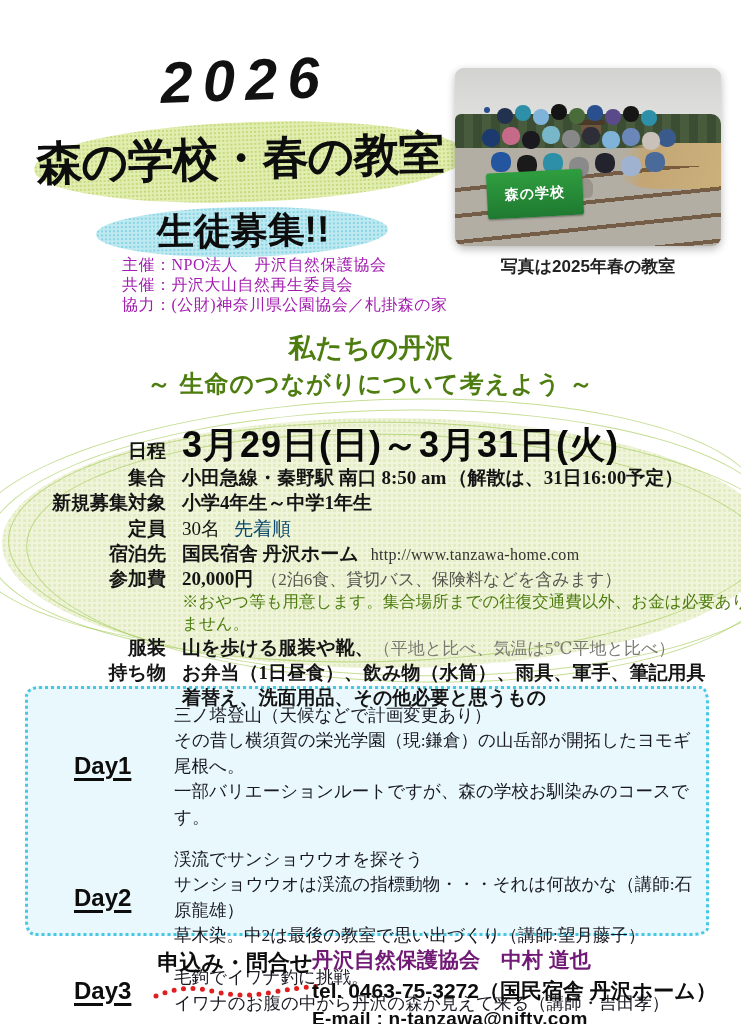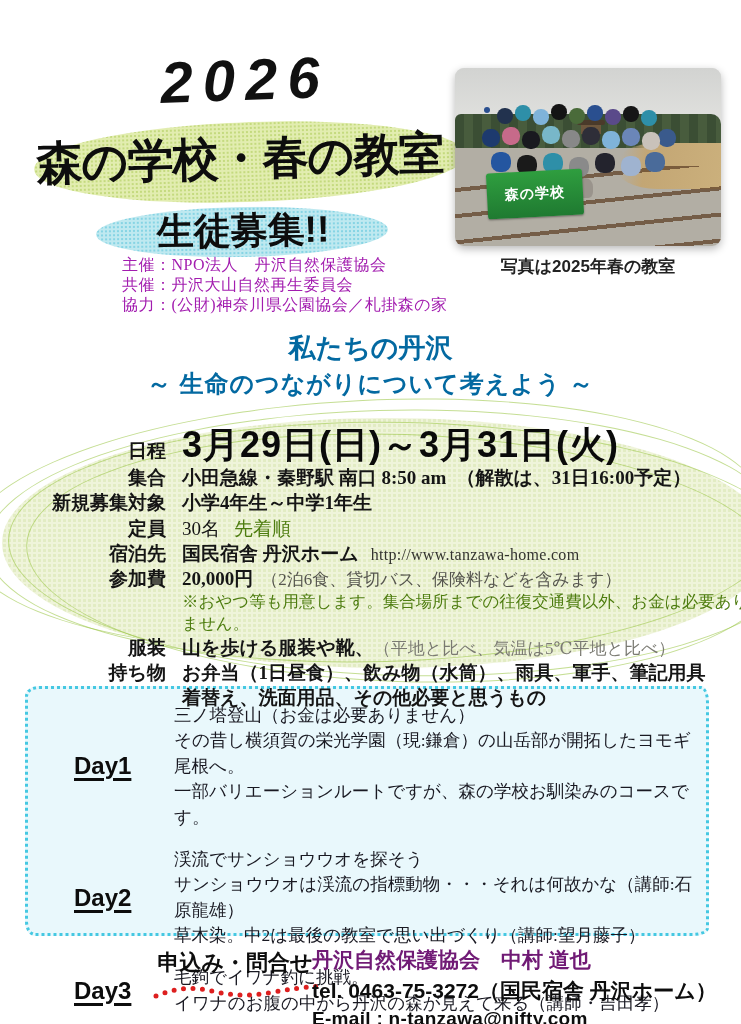--- a/index.html
+++ b/index.html
@@ -89,21 +89,21 @@
     border-radius:3px;display:flex;align-items:center;justify-content:center;
     box-shadow:0 1px 2px rgba(0,0,0,.4);
   }
   .p-flag span{color:#fff;font-weight:800;font-size:14px;letter-spacing:1px;}
   .photo-caption{
     position:absolute;top:255px;left:455px;width:266px;text-align:center;
     font-size:17px;font-weight:600;color:#222;
   }
 
   
-  .theme{position:absolute;top:330px;left:0;width:741px;text-align:center;color:#0369a1;}
+  .theme{position:absolute;top:330px;left:0;width:741px;text-align:center;color:#4d7c0f;}
   .theme .t1{font-size:27px;font-weight:800;}
   .theme .t2{font-size:24px;font-weight:800;letter-spacing:1px;margin-top:2px;}
 
   
   .details{position:absolute;top:408px;left:16px;width:741px;height:268px;}
   .d-fill{
     position:absolute;left:-14px;right:-14px;top:10px;bottom:8px;border-radius:50%;
     background-color:#eff4da;
     background-image:radial-gradient(#e2ecc3 1.4px,transparent 1.6px);
     background-size:5px 5px;
@@ -119,22 +119,22 @@
     width:150px;min-width:150px;text-align:right;padding-right:16px;
     font-family:"Liberation Serif","DejaVu Serif",serif;
     font-weight:700;font-size:19px;color:#151515;
   }
   .dvalue{font-family:"Liberation Serif","DejaVu Serif",serif;font-size:19px;color:#151515;}
   .dv-date{
     font-family:"Liberation Sans","DejaVu Sans",sans-serif;
     font-size:36px;font-weight:900;letter-spacing:1px;color:#0a0a0a;line-height:1.15;
   }
   .bold{font-weight:700;}
-  .note-dark{font-weight:700;margin-left:10px;}
-  .note-gray{color:#4d7c0f;margin-left:14px;}
+  .note-dark{font-weight:700;margin-left:2px;}
+  .note-gray{color:#0c4a6e;margin-left:14px;}
   .note-soft{color:#55554e;font-size:17px;margin-left:8px;}
   .note-pale{color:#7a7a72;font-size:17px;}
   .url{font-size:16px;color:#33332e;margin-left:12px;letter-spacing:.3px;}
   .small-line{font-size:16.5px;color:#4d7c0f;}
 
   
   .days{
     position:absolute;top:686px;left:25px;width:684px;height:250px;
     background:#e9f8fc;
     border:3px dotted #45c8e2;
@@ -247,21 +247,21 @@
       <div class="dlabel"></div>
       <div class="dvalue bold">着替え、洗面用品、その他必要と思うもの</div>
     </div>
   </div>
 </div>
 
 <div class="days">
   <div class="dayrow">
     <div class="daylabel">Day1</div>
     <div class="daytext">
-      <div>三ノ塔登山（お金は必要ありません）</div>
+      <div>三ノ塔登山（天候などで計画変更あり）</div>
       <div>その昔し横須賀の栄光学園（現:鎌倉）の山岳部が開拓したヨモギ尾根へ。</div>
       <div>一部バリエーションルートですが、森の学校お馴染みのコースです。</div>
     </div>
   </div>
   <div class="dayrow">
     <div class="daylabel">Day2</div>
     <div class="daytext">
       <div>渓流でサンショウウオを探そう</div>
       <div>サンショウウオは渓流の指標動物・・・それは何故かな（講師:石原龍雄）</div>
       <div>草木染。中2は最後の教室で思い出づくり（講師:望月藤子）</div>

